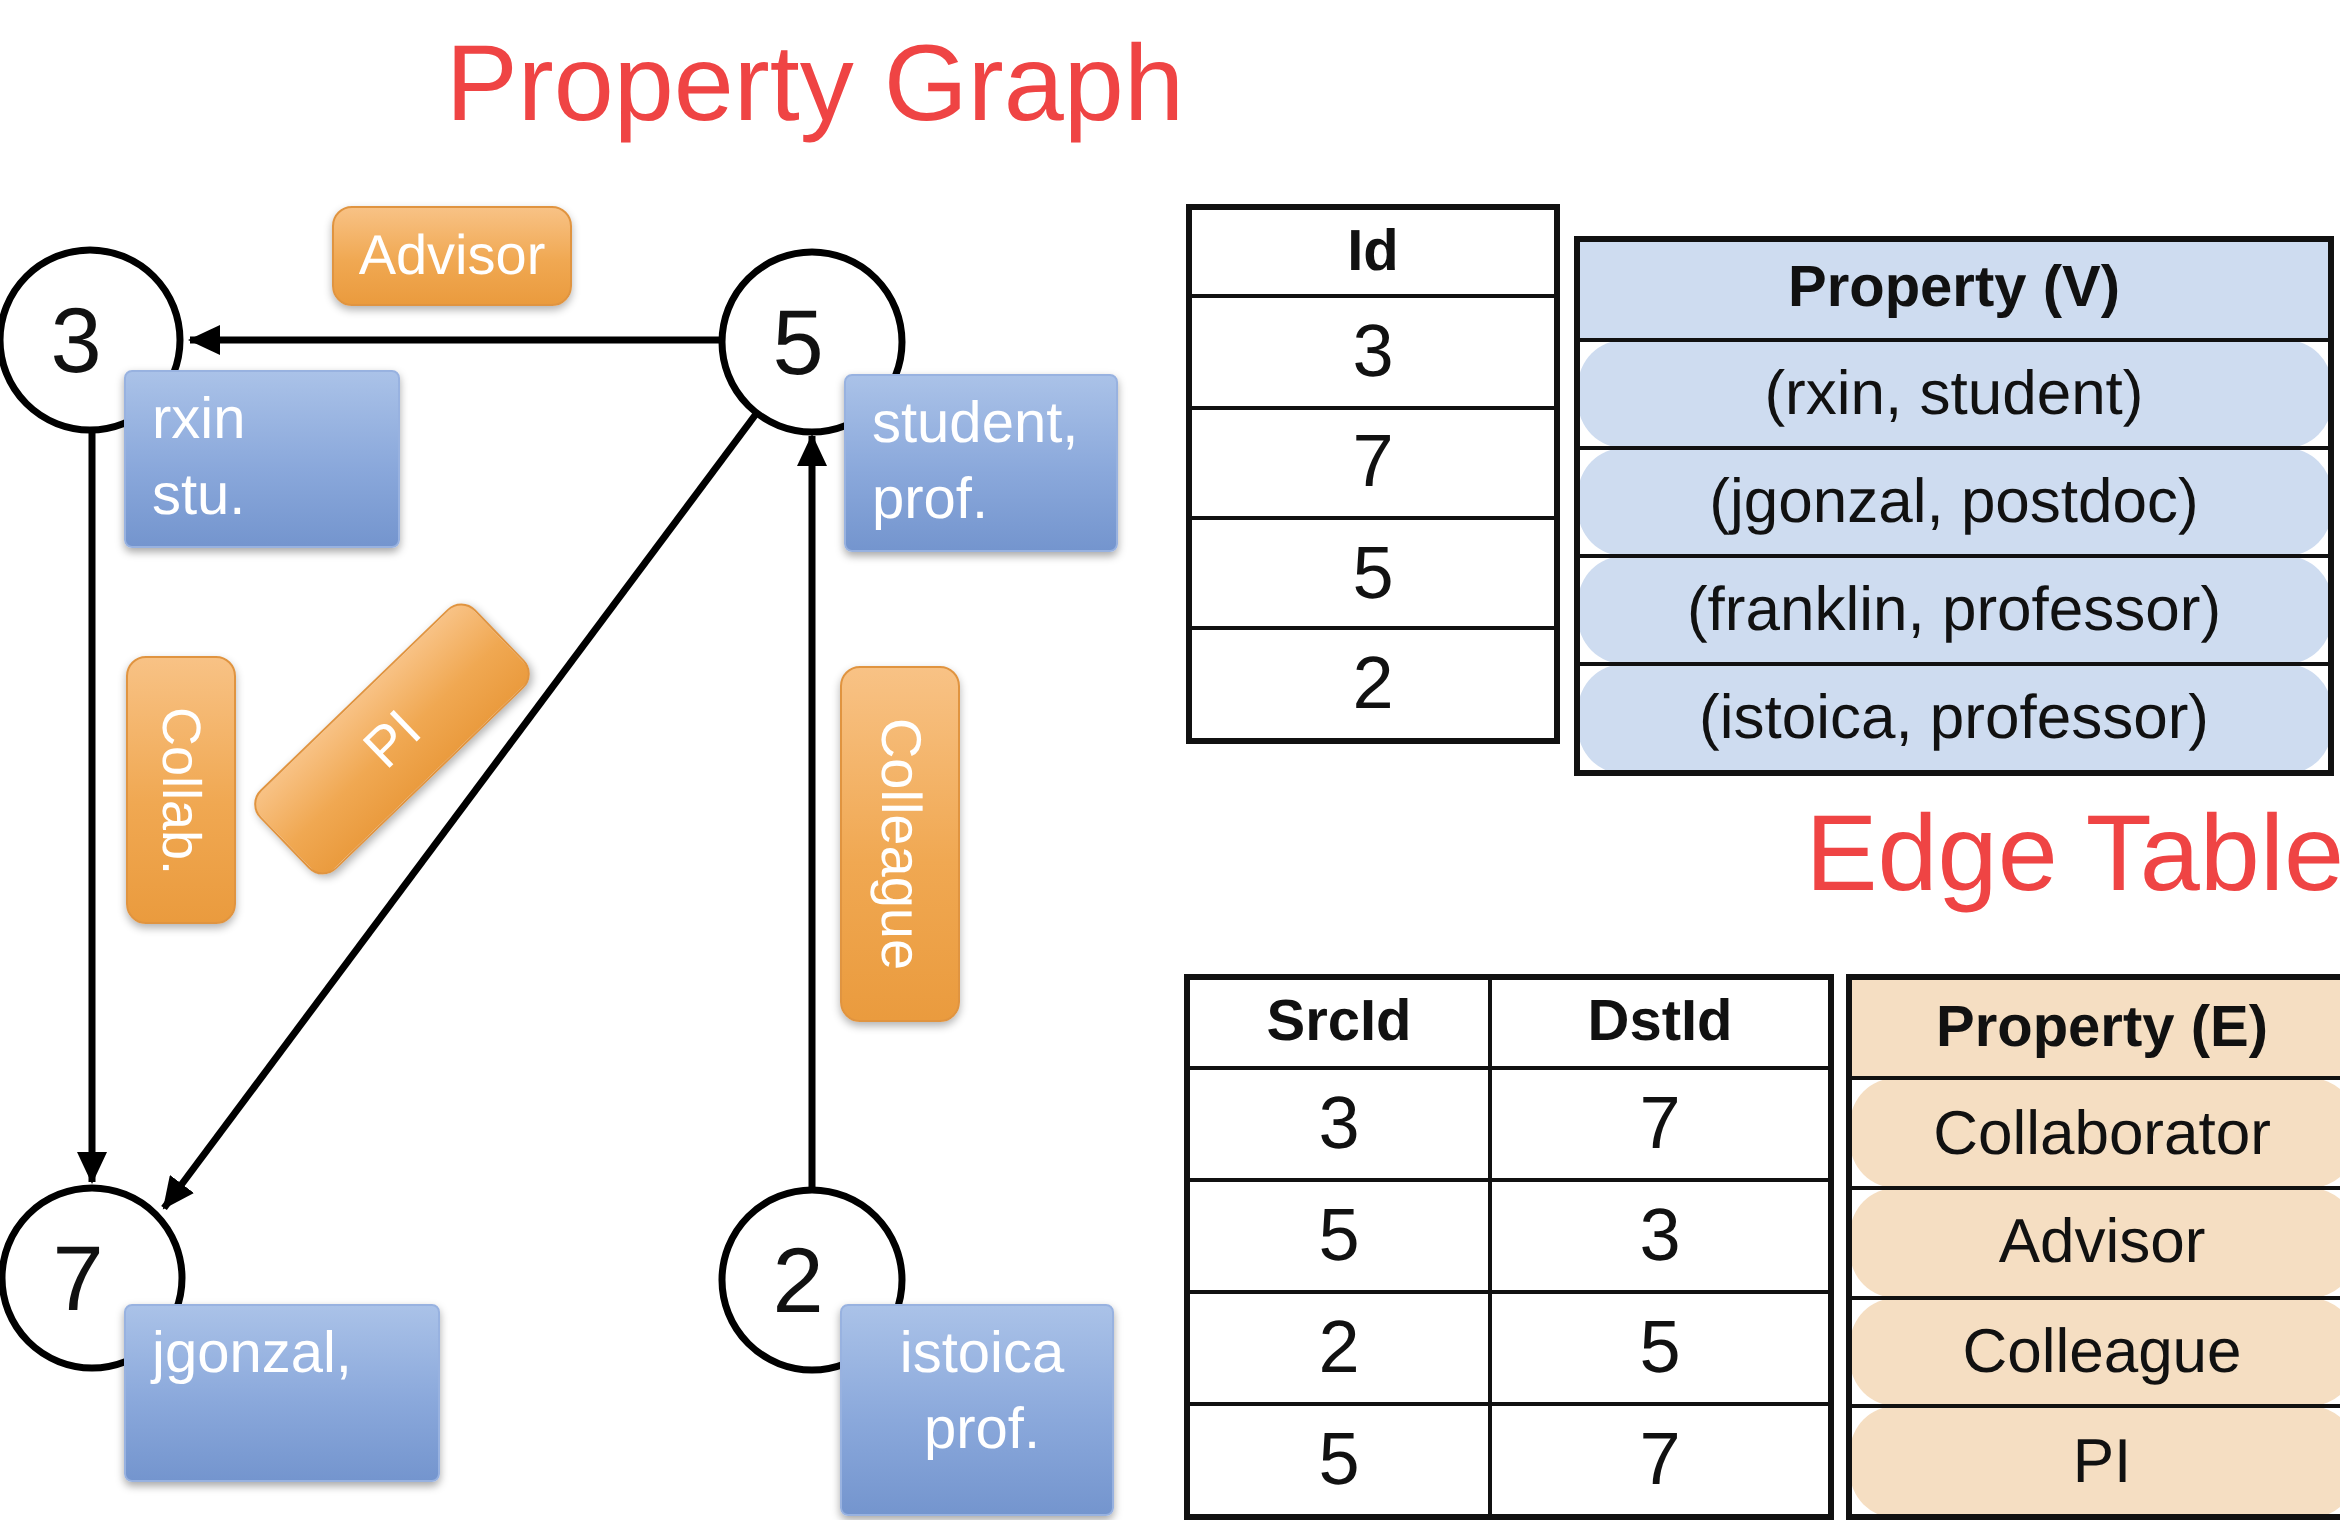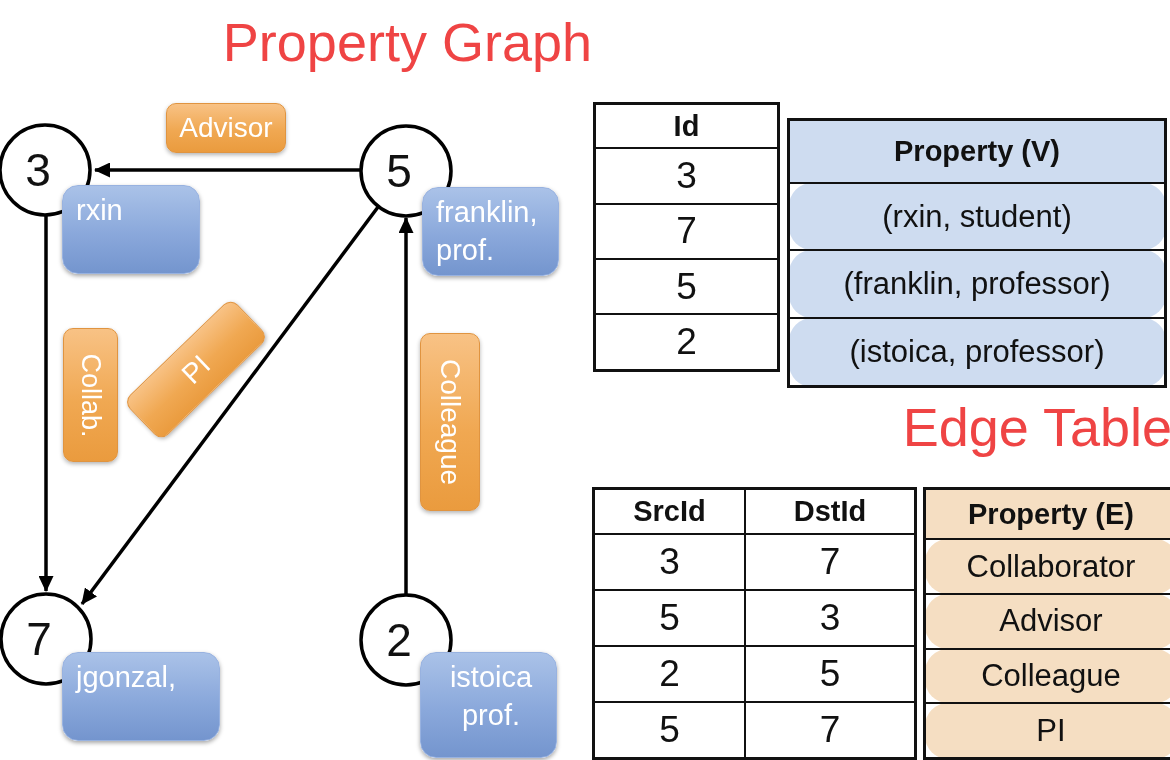--- a/index.html
+++ b/index.html
@@ -11,21 +11,21 @@
     position:absolute;text-align:right;font-size:54px;font-weight:400;
     letter-spacing:0px;color:#ef4444;white-space:nowrap;line-height:1.05;padding-left:12px;
   }
   
   #graph-svg{position:absolute;left:0;top:0;}
   .vnum{
     position:absolute;width:60px;height:60px;display:flex;align-items:center;justify-content:center;
     font-size:46px;font-weight:400;color:#111;
   }
   .vbox{
-    position:absolute;border-radius:16px;color:#fff;
+    position:absolute;border-radius:4px;color:#fff;
     background:linear-gradient(180deg,#AAC2E8 0%,#8AA8DB 55%,#7495CE 100%);
     border:1px solid #98B2E0;box-shadow:0 2px 4px rgba(0,0,0,.35);
     font-size:29px;line-height:38px;padding:5px 8px 0 13px;box-sizing:border-box;
   }
   .obox{
     position:absolute;border-radius:10px;color:#fff;
     background:linear-gradient(180deg,#F8C285 0%,#F0A852 55%,#EA9B3E 100%);
     border:1px solid #E09440;box-shadow:0 2px 4px rgba(0,0,0,.3);
     display:flex;align-items:center;justify-content:center;
     font-size:28px;box-sizing:border-box;
@@ -87,23 +87,24 @@
   </div>
   <div class="obox" style="left:121px;top:342px;width:150px;height:55px;transform:rotate(-44deg);">
     <span>PI</span>
   </div>
   <div class="obox vtext" style="left:420px;top:333px;width:60px;height:178px;">
     <span>Colleague</span>
   </div>
 
   <div class="vbox" style="left:62px;top:185px;width:138px;height:89px;">
     <div>rxin</div>
+    <div>stu.</div>
   </div>
   <div class="vbox" style="left:422px;top:187px;width:137px;height:89px;">
-    <div>franklin,</div>
+    <div>student,</div>
     <div>prof.</div>
   </div>
   <div class="vbox" style="left:62px;top:652px;width:158px;height:89px;">
     <div>jgonzal,</div>
   </div>
   <div class="vbox" style="left:420px;top:652px;width:137px;height:106px;text-align:center;">
     <div>istoica</div>
     <div>prof.</div>
   </div>
 
@@ -127,20 +128,23 @@
   </tbody>
     </table>
 
   <table class="t" style="left:787px;top:118px;width:380px;height:270px;">
     <tbody>
         <tr>
           <th class="bluefill">Property (V)</th>
         </tr>
     <tr>
           <td class="txt bluefill">(rxin, student)</td>
+        </tr>
+    <tr>
+          <td class="txt bluefill">(jgonzal, postdoc)</td>
         </tr>
     <tr>
           <td class="txt bluefill">(franklin, professor)</td>
         </tr>
     <tr>
           <td class="txt bluefill">(istoica, professor)</td>
         </tr>
   </tbody>
     </table>
 

